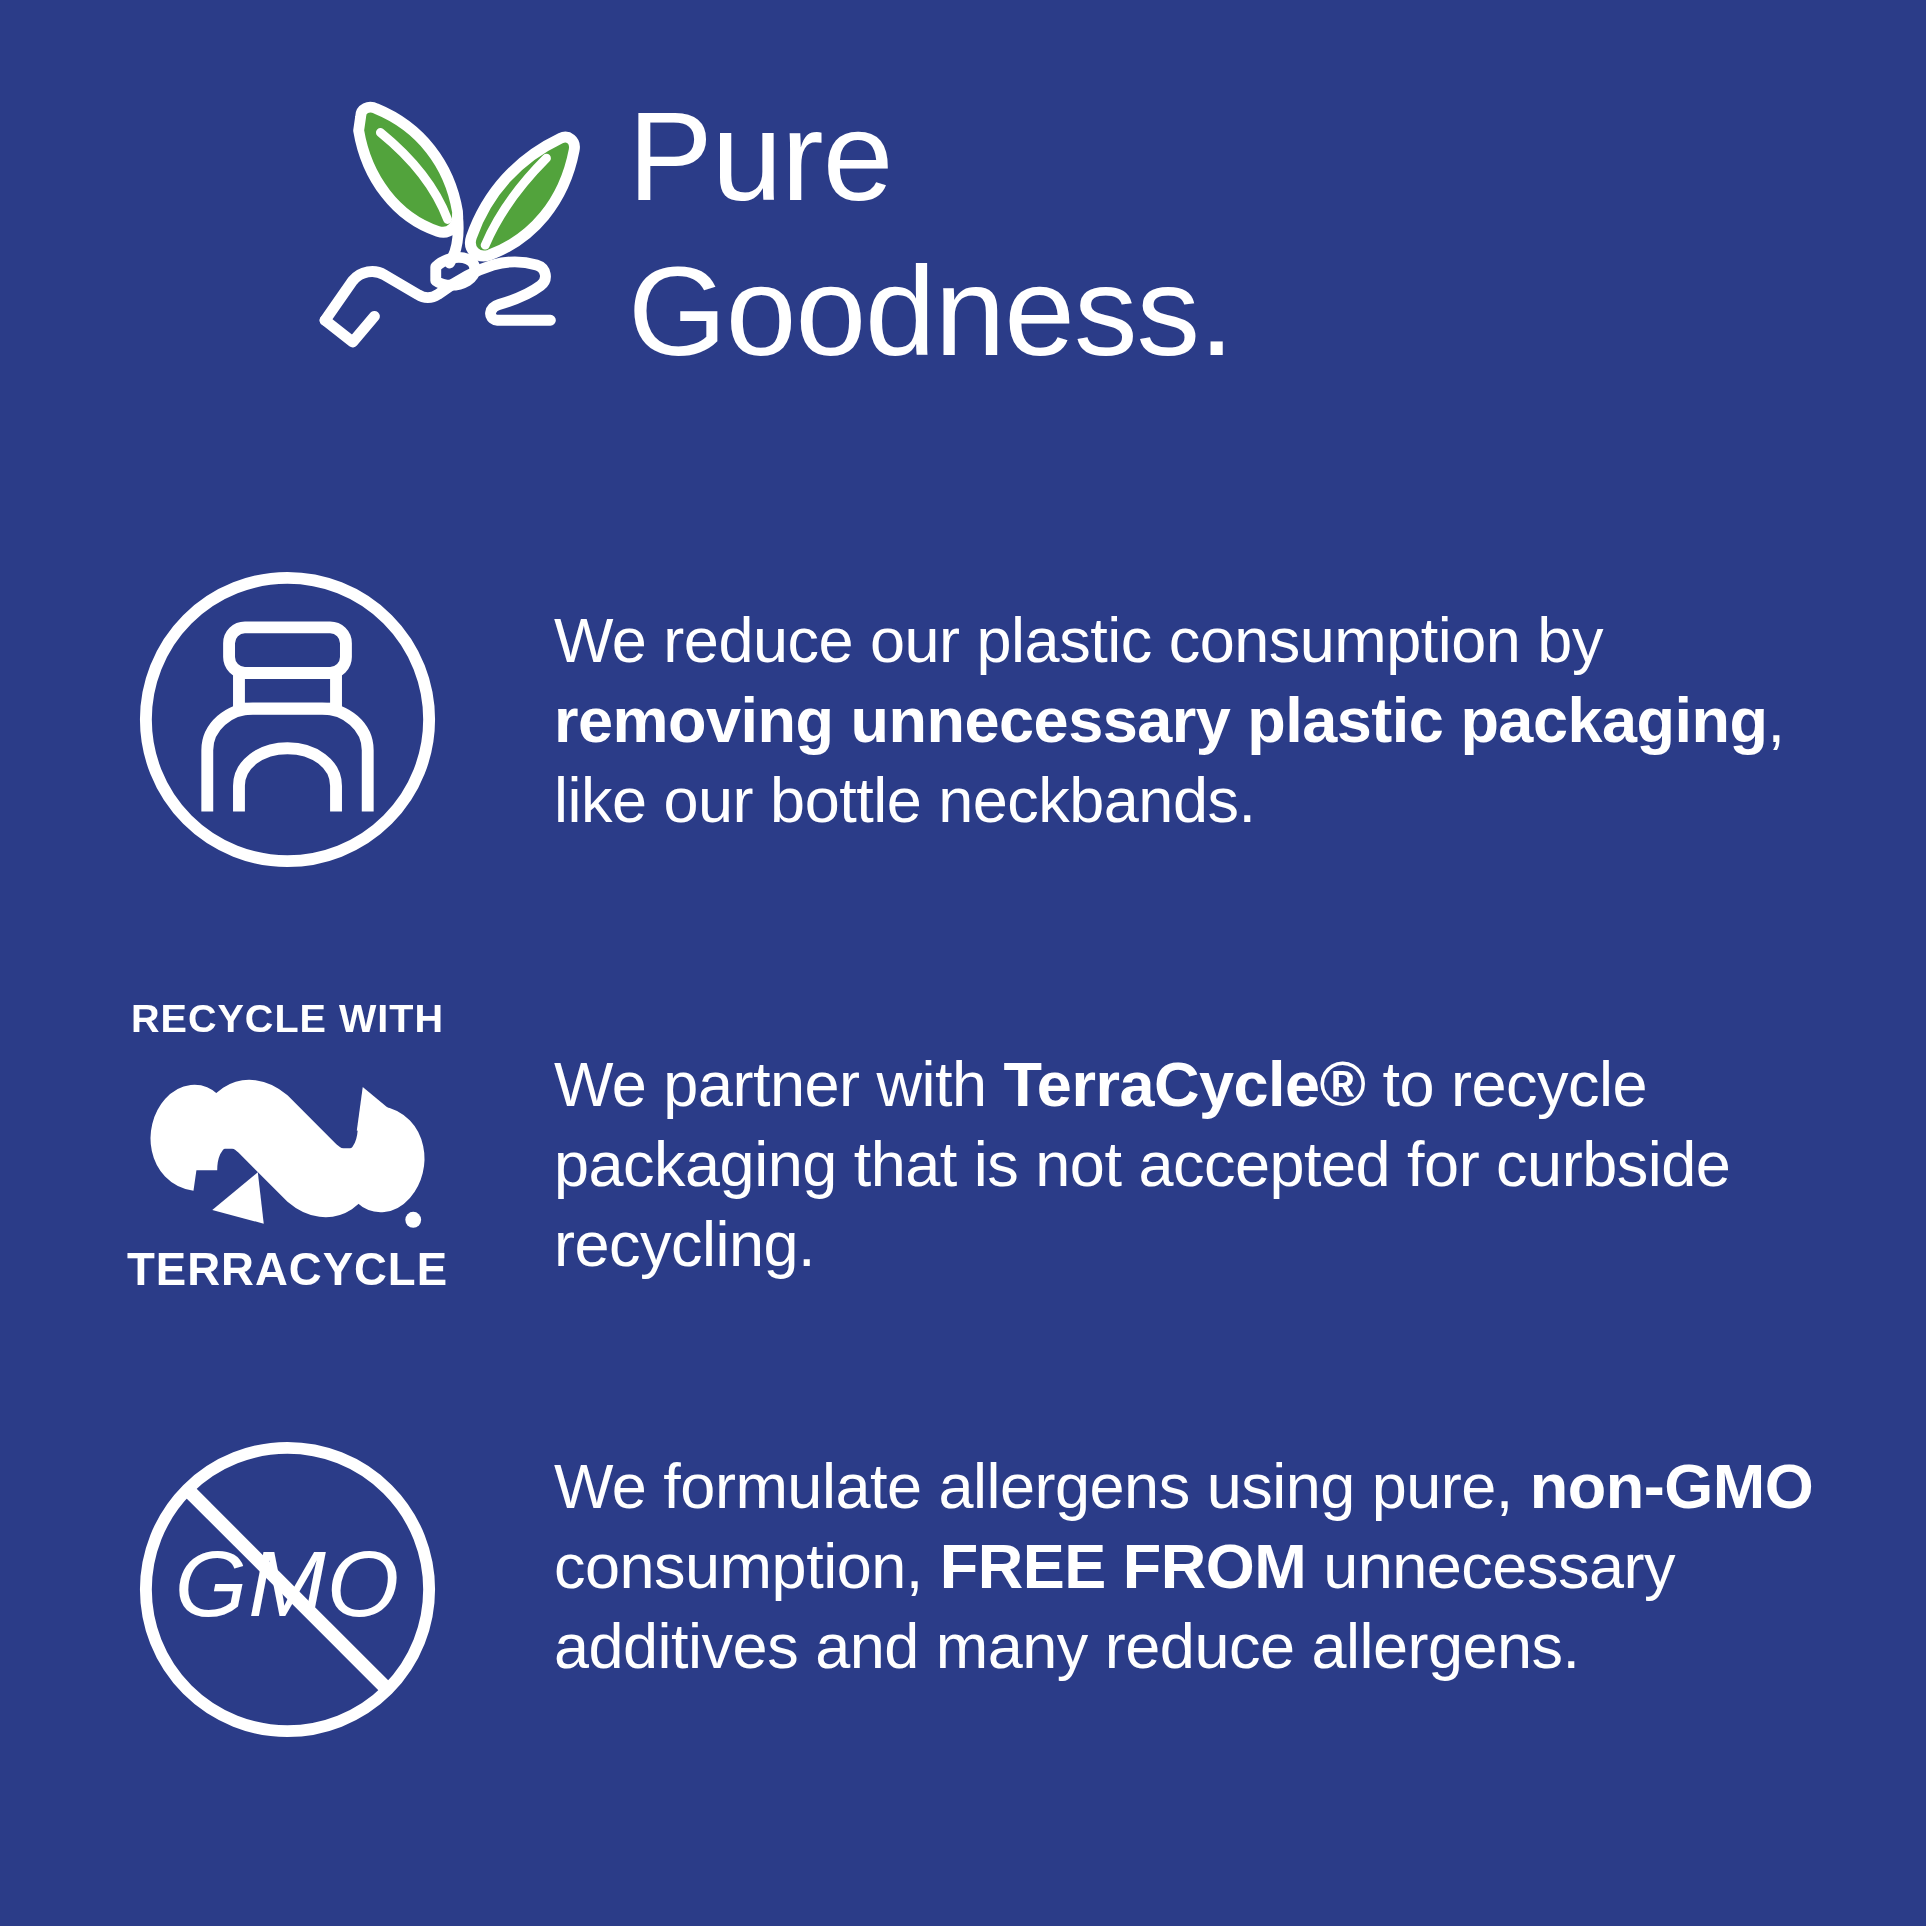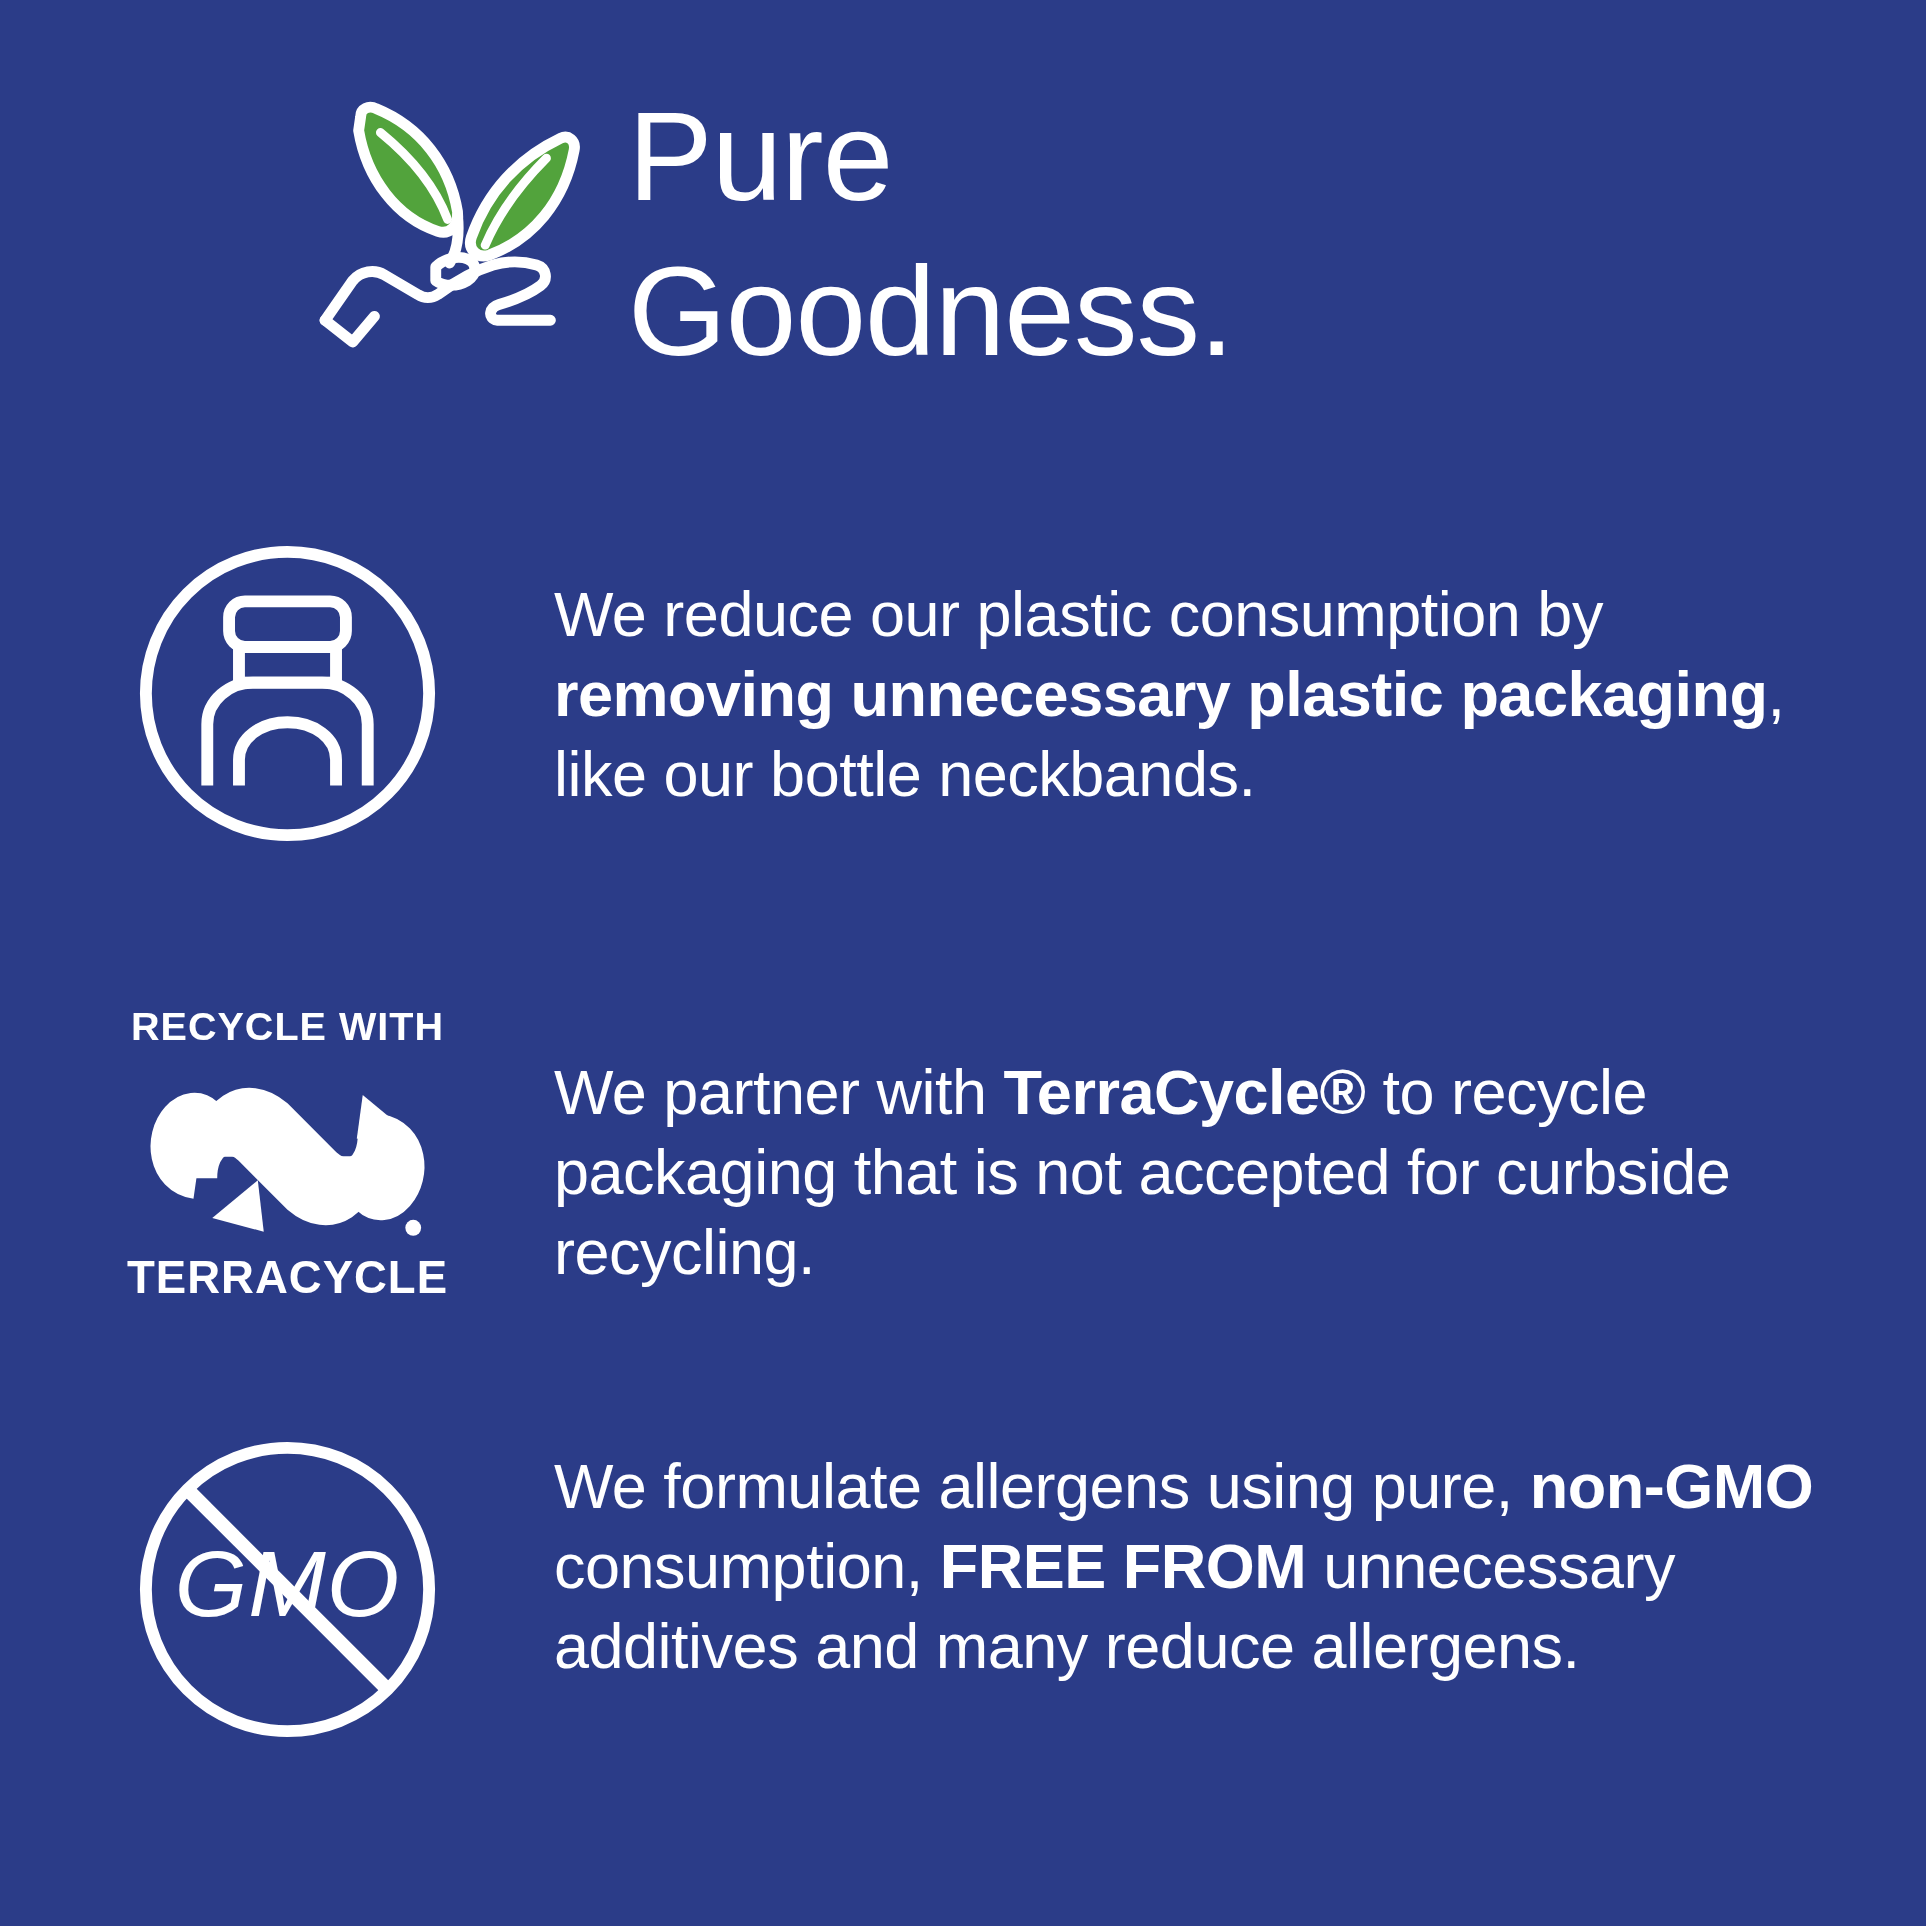--- a/index.html
+++ b/index.html
@@ -73,22 +73,22 @@
     font-size: 63px;
     line-height: 1.27;
     font-weight: 400;
     letter-spacing: -0.5px;
     padding-right: 40px;
   }
   .row-text b {
     font-weight: 700;
   }
 
-  #row-1 { top: 540px; }
-  #row-2 { top: 1000px; margin-top: 8px; }
+  #row-1 { top: 566px; }
+  #row-2 { top: 1000px; }
   #row-3 { top: 1436px; }
 
   #row-1 .row-text { padding-top: 34px; }
   #row-2 .row-text { padding-top: 44px; }
   #row-3 .row-text { padding-top: 10px; }
 
   .icon-bottle  { width: 307px; height: 307px; }
   .icon-terra   { width: 317px; height: 297px; }
   .icon-gmo     { width: 307px; height: 307px; font-style: italic; }
 

